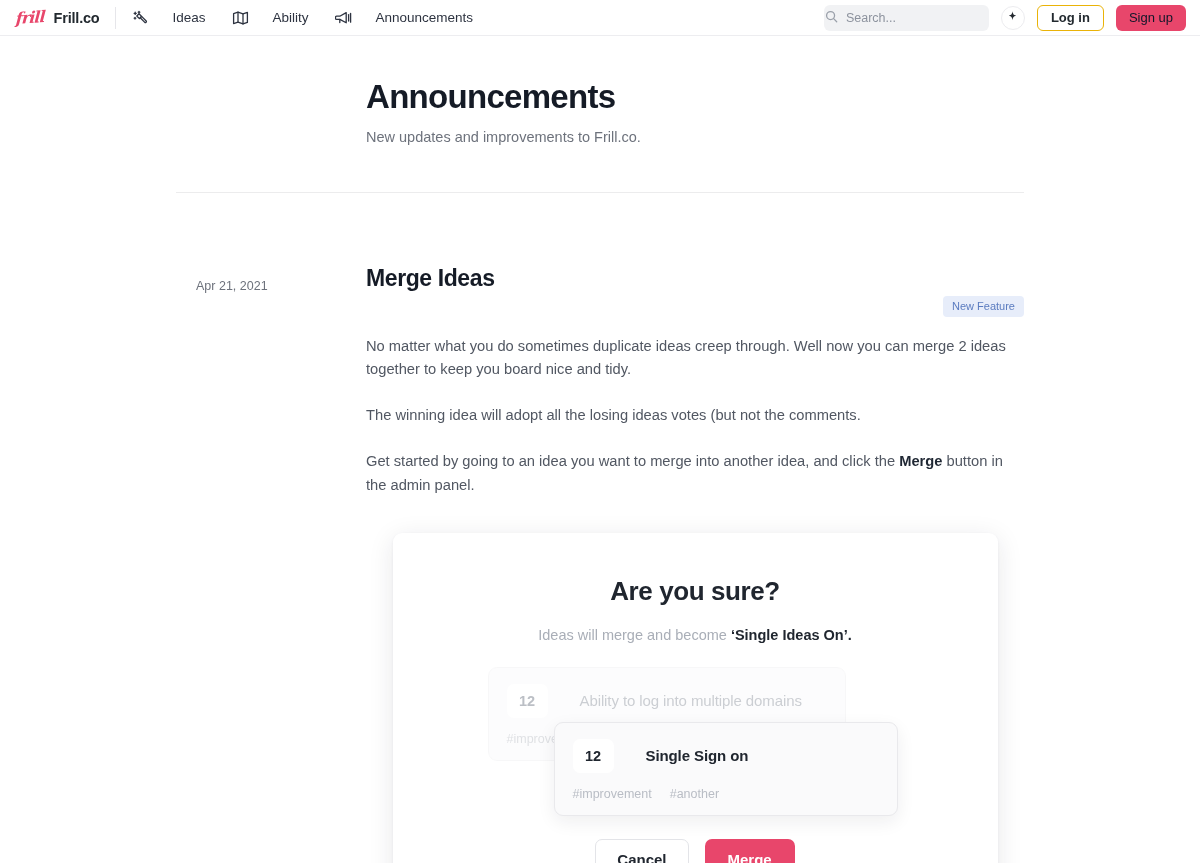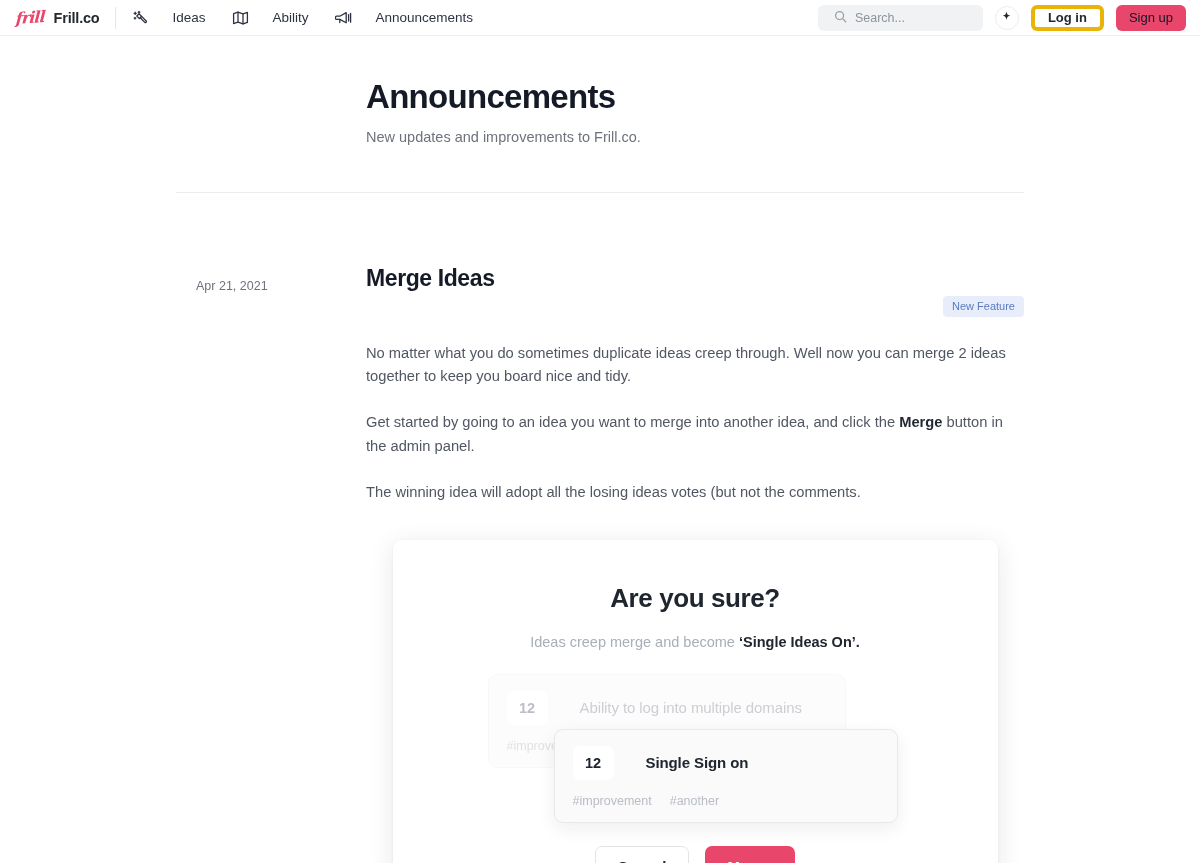--- a/index.html
+++ b/index.html
@@ -62,21 +62,21 @@
     gap: 12px;
   }
   .search-box {
     width: 165px;
     height: 26px;
     background: #f1f2f4;
     border-radius: 6px;
     display: flex;
     align-items: center;
     gap: 8px;
-    padding: 0 16px;
+    padding: 0 1px;
   }
   .search-box input {
     border: none;
     background: transparent;
     outline: none;
     font-family: "Liberation Sans", sans-serif;
     font-size: 12.5px;
     color: #6b7280;
     width: 100%;
     padding: 0;
@@ -90,21 +90,21 @@
     background: #fff;
     display: flex; align-items: center; justify-content: center;
     cursor: pointer;
     padding: 0;
   }
   .btn-login {
     font-family: "Liberation Sans", sans-serif;
     height: 26px;
     padding: 0 13px;
     border-radius: 6px;
-    border: 4px solid #eab308;
+    border: 1px solid #eab308;
     background: #fff;
     font-size: 13px;
     font-weight: 700;
     color: #22292f;
     cursor: pointer;
   }
   .btn-signup {
     font-family: "Liberation Sans", sans-serif;
     height: 26px;
     padding: 0 13px;
@@ -170,21 +170,21 @@
     border-radius: 4px;
     white-space: nowrap;
     margin-top: 3px;
   }
   .post-p {
     font-size: 14.7px;
     line-height: 1.62;
     color: #515762;
     margin: 22px 0 0 0;
   }
-  .post-p:first-of-type { margin-top: 25px; }
+  .post-p:first-of-type { margin-top: 18px; }
   .post-p b { color: #1f2733; font-weight: 700; }
 
   
   .shot-wrap { margin-top: 35px; display: flex; justify-content: center; }
   .shot {
     width: 605px;
     background: #fff;
     border-radius: 9px;
     box-shadow: 0 5px 26px rgba(25,30,45,0.10), 0 1px 3px rgba(25,30,45,0.06);
     padding: 43px 0 34px;
@@ -368,28 +368,28 @@
       <div class="post-date">Apr 21, 2021</div>
 
       <div class="post-body">
 
         <div class="post-head">
           <h2 class="post-title">Merge Ideas</h2>
           <span class="badge">New Feature</span>
         </div>
 
         <p class="post-p">No matter what you do sometimes duplicate ideas creep through. Well now you can merge 2 ideas together to keep you board nice and tidy.</p>
+        <p class="post-p">The winning idea will adopt all the losing ideas votes (but not the comments.</p>
         <p class="post-p"><span>Get started by going to an idea you want to merge into another idea, and click the </span><b>Merge</b><span> button in the admin panel.</span></p>
-        <p class="post-p">The winning idea will adopt all the losing ideas votes (but not the comments.</p>
 
         <div class="shot-wrap">
           <div class="shot">
 
             <h3 class="shot-title">Are you sure?</h3>
-            <p class="shot-sub"><span>Ideas creep merge and become </span><b>‘Single Ideas On’.</b></p>
+            <p class="shot-sub"><span>Ideas will merge and become </span><b>‘Single Ideas On’.</b></p>
 
             <div class="cards">
 
               <div class="idea-card back">
                 <div class="idea-row">
                   <div class="vote">12</div>
                   <div class="idea-title">Ability to log into multiple domains</div>
                 </div>
                 <div class="tags">
                   <span class="tag">#improvement</span>

